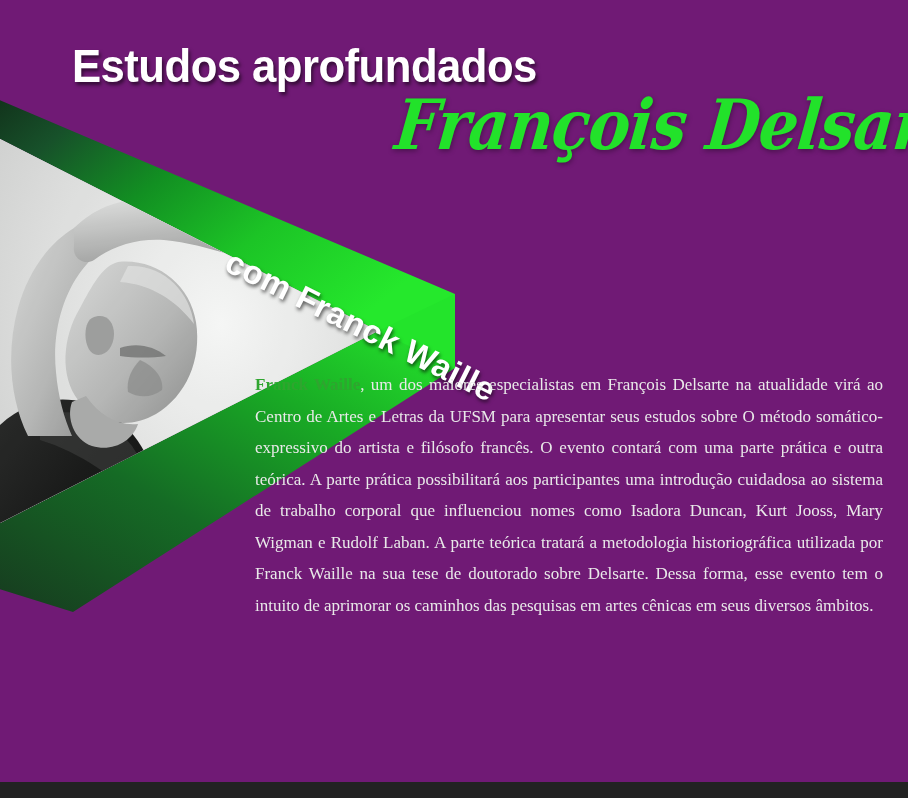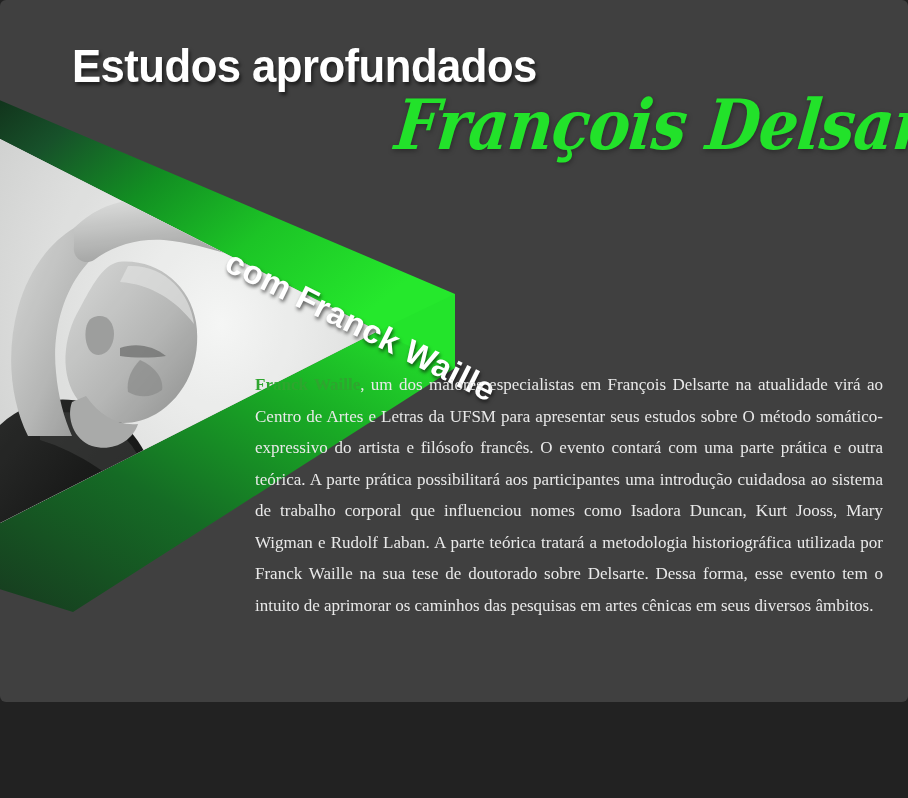--- a/index.html
+++ b/index.html
@@ -5,25 +5,24 @@
 <style>
   html, body {
     margin: 0;
     padding: 0;
     background: #222;
   }
 
   #poster {
     position: relative;
     width: 908px;
-    height: 702px;
+    height: 782px;
     overflow: hidden;
-    background: #404040;
+    background: #701a75;
     font-family: "Liberation Sans", sans-serif;
-    border-radius: 6px;
     -webkit-font-smoothing: antialiased;
   }
 
   
   #arrow-graphic {
     position: absolute;
     left: 0;
     top: 0;
     width: 908px;
     height: 798px;

